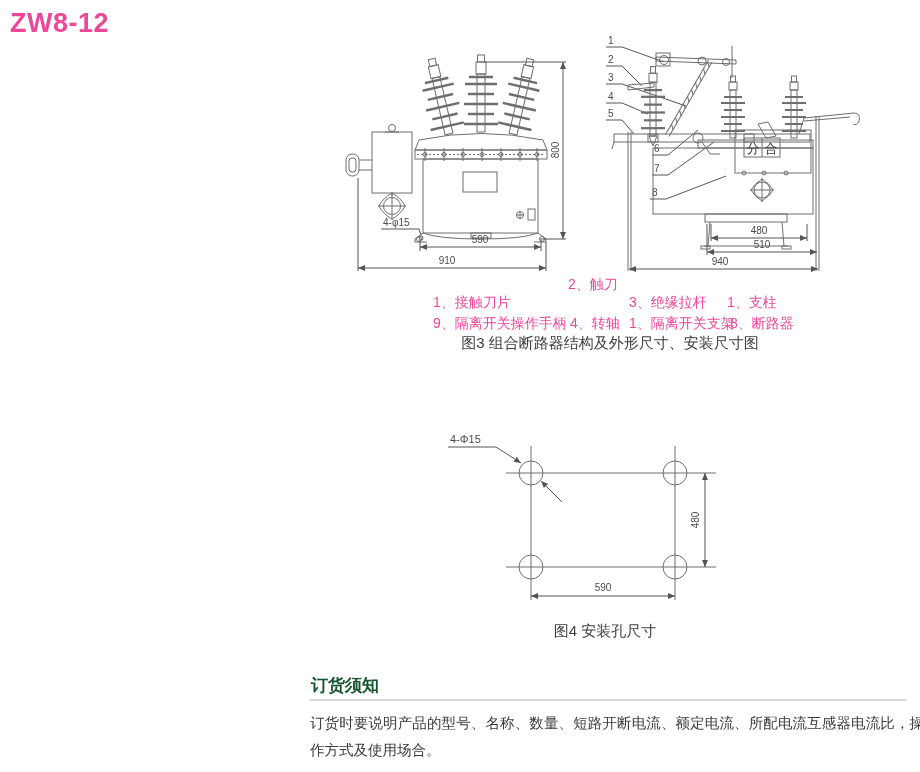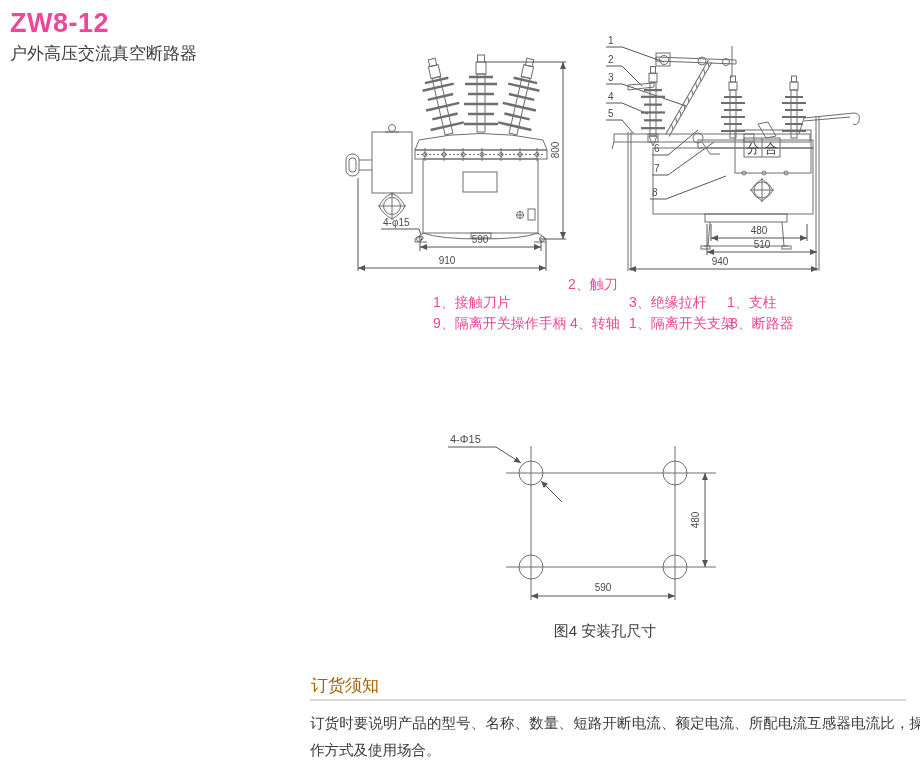--- a/index.html
+++ b/index.html
@@ -4,37 +4,36 @@
 <style>
   html,body{margin:0;padding:0;background:#fff;}
   body{font-family:"Liberation Sans","DejaVu Sans",sans-serif;color:#3e3e3e;}
   .page{position:relative;width:920px;height:772px;background:#fff;overflow:hidden;}
   .abs{position:absolute;}
   .model{font-size:27px;font-weight:bold;color:#ec4899;letter-spacing:0.5px;}
   .subtitle{font-size:17px;color:#3c3c3c;}
   .parts span{font-size:14px;color:#ec4899;white-space:nowrap;}
   .caption{font-size:15px;color:#3d3d3d;white-space:nowrap;}
   .note{font-size:15px;color:#3b3b3b;white-space:nowrap;}
-  .order-head{font-size:17px;color:#a16207;}
+  .order-head{font-size:17px;color:#14532d;font-weight:bold;}
   .order-rule{height:2px;background:#d8d8d8;}
   .order-body{font-size:14.5px;line-height:27px;color:#3b3b3b;width:614px;text-align:justify;}
   svg{overflow:visible;}
   svg .ln{stroke:#6e6e6e;stroke-width:1;fill:none;}
   svg .dim{stroke:#555;stroke-width:1;fill:none;}
   svg .dimtxt{font-size:10px;fill:#4a4a4a;}
   svg .callout{font-size:10px;fill:#4a4a4a;}
   svg .cjk{font-size:13px;fill:#3e3e3e;}
 </style>
 </head>
 <body>
 
 <div class="page">
 
   <div class="abs model" style="left:10px;top:8px;">ZW8-12</div>
-  <div class="abs subtitle" style="left:10px;top:42px;">户外高压交流真空断路器</div>
 
   <svg class="abs" style="left:335px;top:42px;" width="250" height="250" viewBox="0 0 250 250">
     <defs>
       <marker id="a1e" markerWidth="9" markerHeight="8" refX="7" refY="3" orient="auto">
           <path d="M0,0 L7,3 L0,6 Z" fill="#555"></path>
         </marker>
       <marker id="a1s" markerWidth="9" markerHeight="8" refX="0" refY="3" orient="auto">
           <path d="M7,0 L0,3 L7,6 Z" fill="#555"></path>
         </marker>
       <g id="insF">
@@ -296,20 +295,21 @@
     <span class="abs" style="left:433px;top:294px;">1、接触刀片</span>
     <span class="abs" style="left:568px;top:276px;">2、触刀</span>
     <span class="abs" style="left:629px;top:294px;">3、绝缘拉杆</span>
     <span class="abs" style="left:727px;top:294px;">1、支柱</span>
     <span class="abs" style="left:433px;top:315px;">9、隔离开关操作手柄</span>
     <span class="abs" style="left:570px;top:315px;">4、转轴</span>
     <span class="abs" style="left:629px;top:315px;">1、隔离开关支架</span>
     <span class="abs" style="left:730px;top:315px;">8、断路器</span>
   </div>
 
+  <div class="abs caption" style="left:610px;top:334px;transform:translateX(-50%);">图3 组合断路器结构及外形尺寸、安装尺寸图</div>
 
 
   <svg class="abs" style="left:420px;top:428px;" width="325" height="185" viewBox="0 0 325 185">
     <defs>
       <marker id="a3e" markerWidth="9" markerHeight="8" refX="7" refY="3" orient="auto">
           <path d="M0,0 L7,3 L0,6 Z" fill="#555"></path>
         </marker>
       <marker id="a3s" markerWidth="9" markerHeight="8" refX="0" refY="3" orient="auto">
           <path d="M7,0 L0,3 L7,6 Z" fill="#555"></path>
         </marker>

